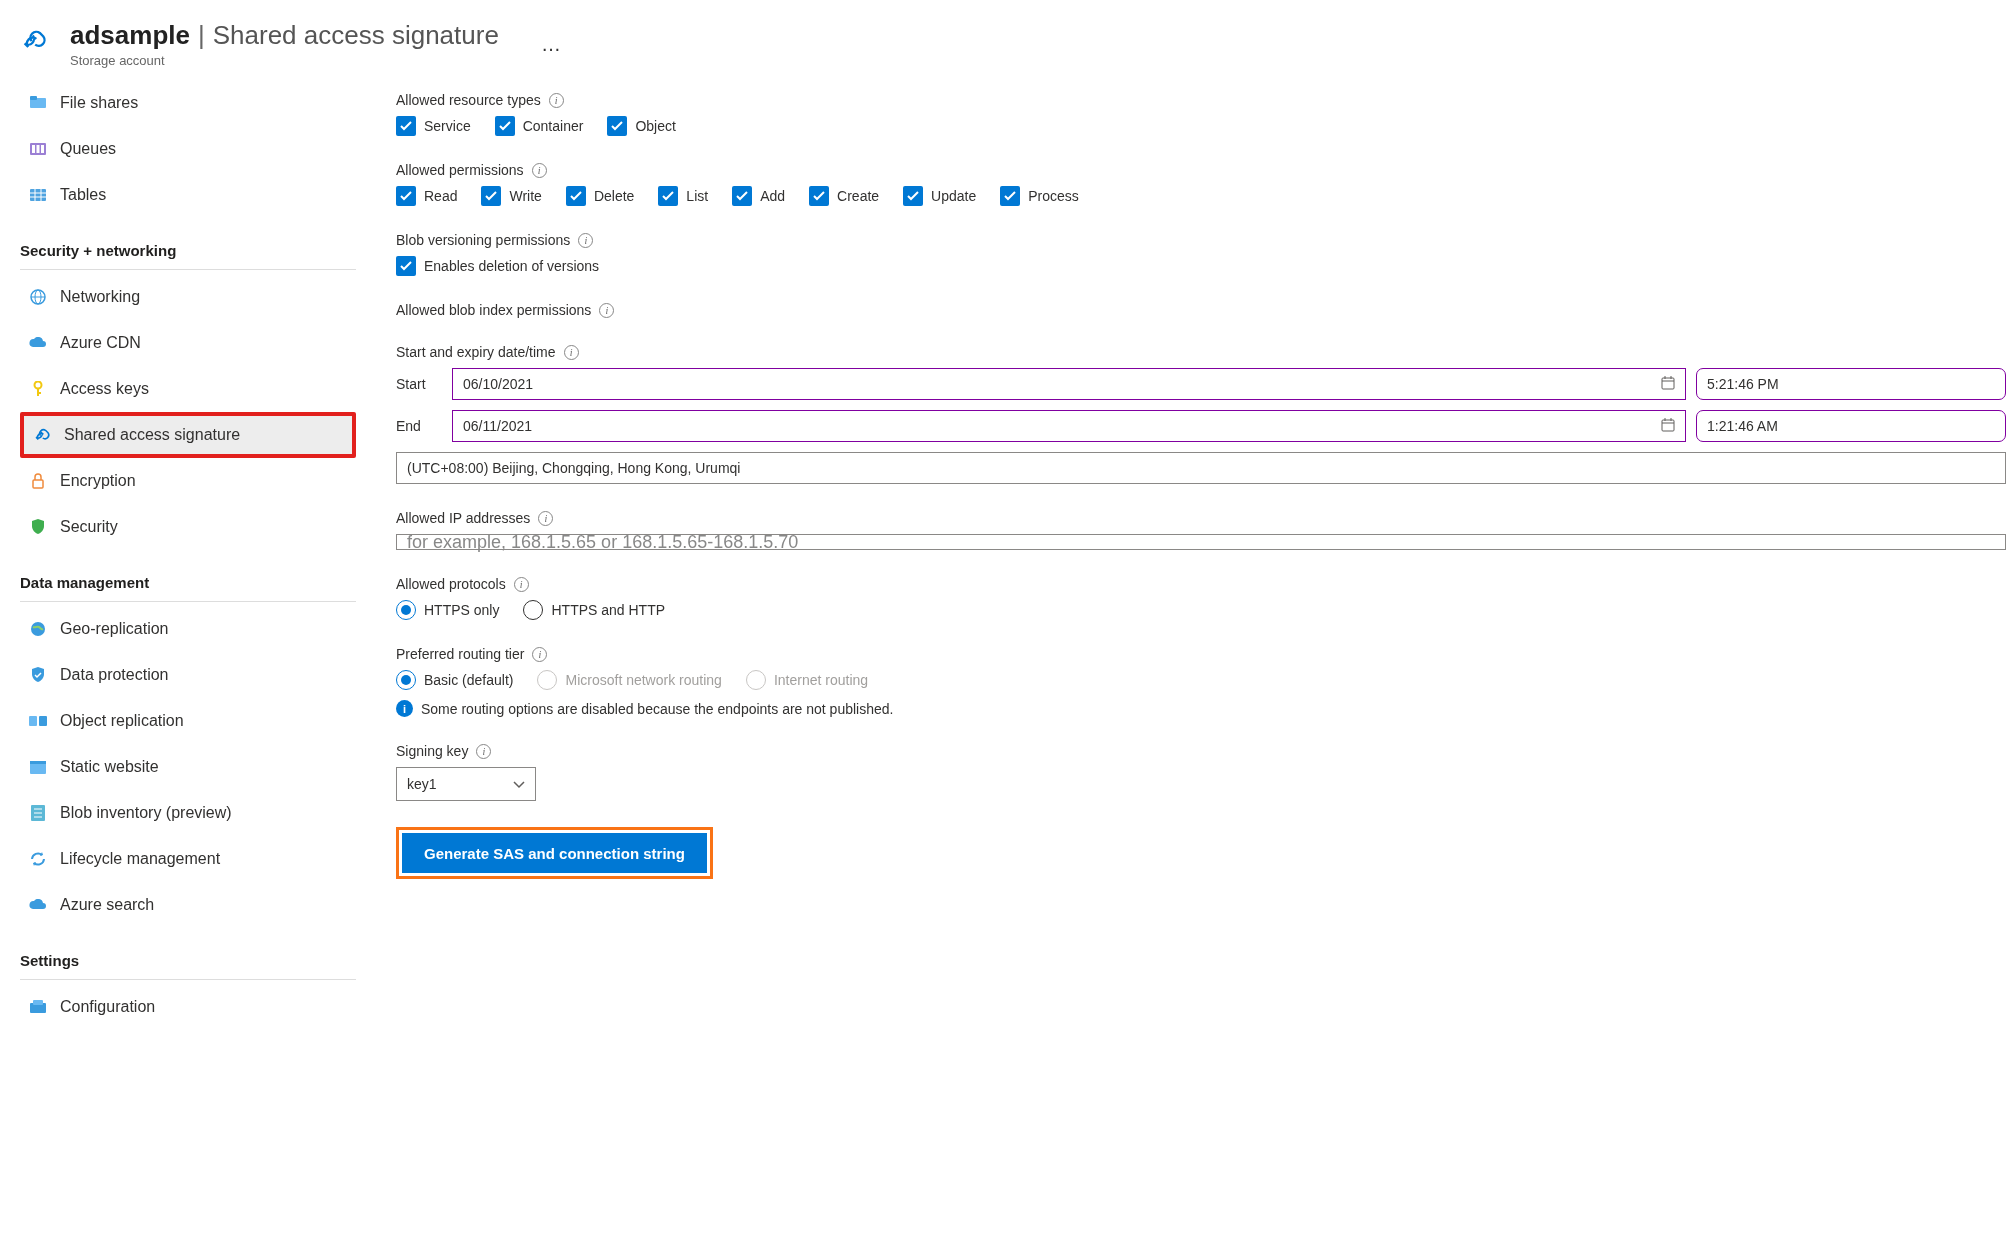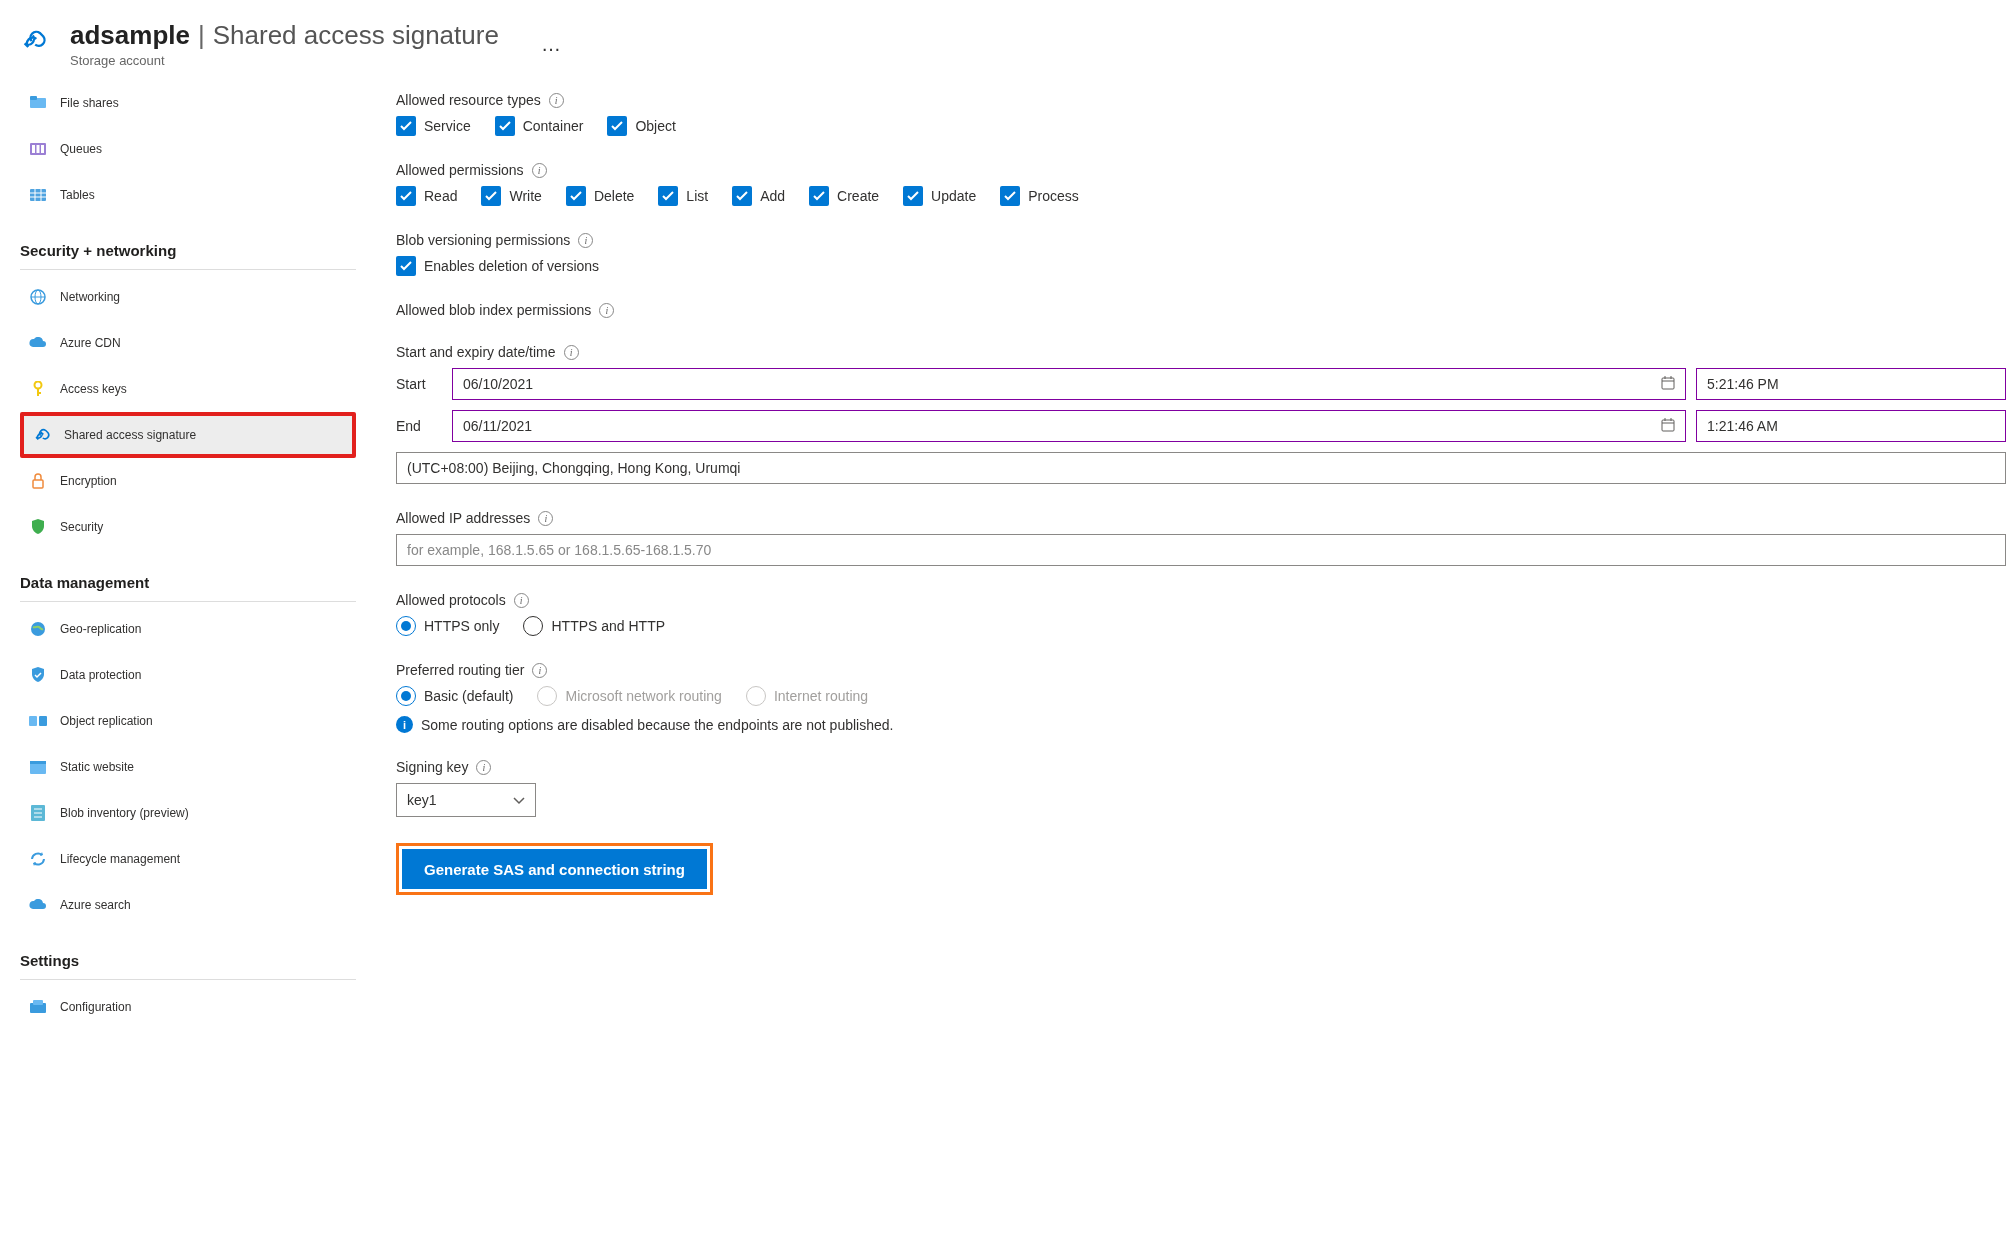--- a/index.html
+++ b/index.html
@@ -20,21 +20,21 @@
 .body { display: flex; }
 
 .sidebar { width: 370px; padding: 0 14px 0 20px; flex-shrink: 0; }
 .search-row { display: flex; align-items: center; gap: 12px; margin-bottom: 22px; }
 .search-box { flex: 1; border: 1px solid #8a8886; border-radius: 2px; height: 34px; display: flex; align-items: center; padding: 0 8px; gap: 6px; }
 .search-box input { border: none; outline: none; flex: 1; font-size: 14px; color: #323130; font-style: italic; }
 .search-box input::placeholder { color: #605e5c; font-style: italic; }
 .collapse-chevron { color: #605e5c; font-size: 13px; cursor: pointer; }
 
 .nav-list { list-style: none; }
-.nav-item { display: flex; align-items: center; gap: 12px; height: 46px; padding: 0 8px; cursor: pointer; font-size: 12px; color: #323130; }
+.nav-item { display: flex; align-items: center; gap: 12px; height: 46px; padding: 0 8px; cursor: pointer; font-size: 16px; color: #323130; }
 .nav-item .nav-icon { width: 20px; display: flex; align-items: center; justify-content: center; flex-shrink: 0; }
 .nav-item.selected { background: #ededed; }
 
 .nav-group-header { font-weight: 600; color: #201f1e; padding: 12px 8px 10px 0; border-bottom: 1px solid #ddd; margin-top: 12px; margin-bottom: 4px; font-size: 15px; }
 
 .highlight-box { border: 4px solid #e2201d; border-radius: 2px; }
 
 .main { flex: 1; padding: 12px 0 30px 26px; }
 .section { margin-bottom: 26px; }
 .section-label-row { display: flex; align-items: center; gap: 8px; margin-bottom: 8px; font-size: 14px; color: #323130; }
@@ -44,23 +44,23 @@
 .checkbox-row { display: flex; gap: 24px; flex-wrap: wrap; }
 .checkbox { display: flex; align-items: center; gap: 8px; cursor: pointer; }
 .checkbox-box { width: 20px; height: 20px; background: #0078d4; border-radius: 2px; display: flex; align-items: center; justify-content: center; color: #fff; }
 .checkbox-label { font-size: 14px; }
 
 .date-grid { display: grid; grid-template-columns: 46px 1fr 310px; gap: 10px; row-gap: 10px; align-items: center; margin-top: 4px; }
 .date-label { font-size: 14px; color: #323130; }
 .date-input, .time-input, .select-input, .text-input { height: 32px; border: 1px solid #8000a0; padding: 0 10px; font-size: 14px; display: flex; align-items: center; background: #fff; }
 .date-input { justify-content: space-between; }
 .select-input, .text-input { border-color: #8a8886; grid-column: 1 / span 3; }
-.time-input { padding: 0 10px; }
-
-.text-full-input { height: 32px; width: 100%; border: 1px solid #8a8886; padding: 0 10px; font-size: 14px; display: flex; align-items: center; background: #fff; }
+.time-input { padding: 0 10px; border-radius: 7px; }
+
+.text-full-input { height: 16px; width: 100%; border: 1px solid #8a8886; padding: 0 10px; font-size: 18px; display: flex; align-items: center; background: #fff; }
 .text-full-input .placeholder { color: #888; }
 
 .radio-row { display: flex; gap: 24px; flex-wrap: wrap; align-items: center; }
 .radio { display: flex; align-items: center; gap: 8px; cursor: pointer; }
 .radio-circle { width: 20px; height: 20px; border: 1px solid #323130; border-radius: 50%; display: flex; align-items: center; justify-content: center; }
 .radio-circle.checked { border-color: #0078d4; border-width: 1px; }
 .radio-dot { width: 10px; height: 10px; border-radius: 50%; background: #0078d4; }
 .radio.disabled { color: #a19f9d; cursor: default; }
 .radio.disabled .radio-circle { border-color: #c8c6c4; }
 

